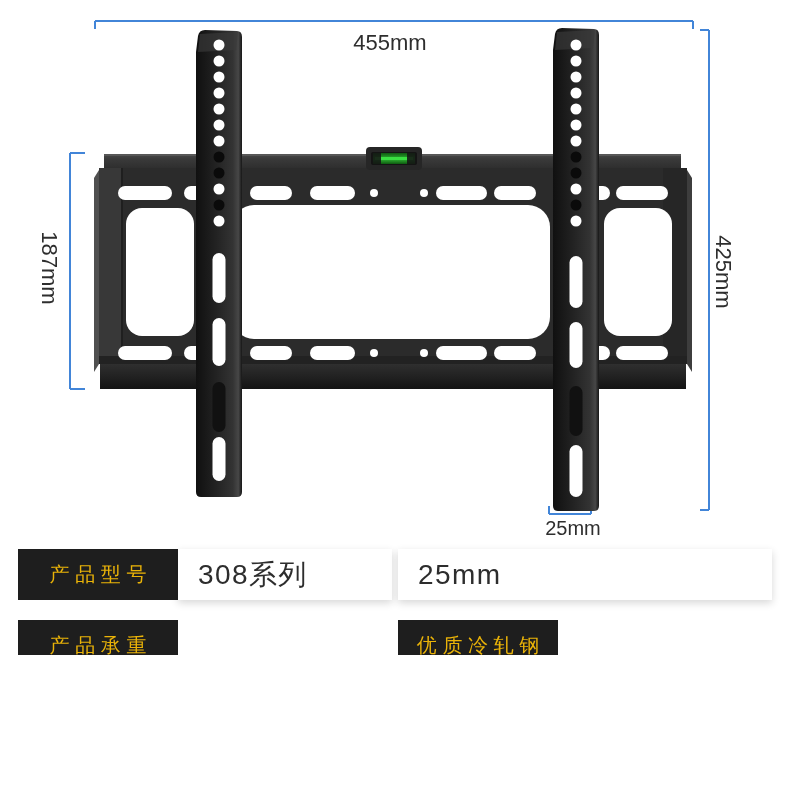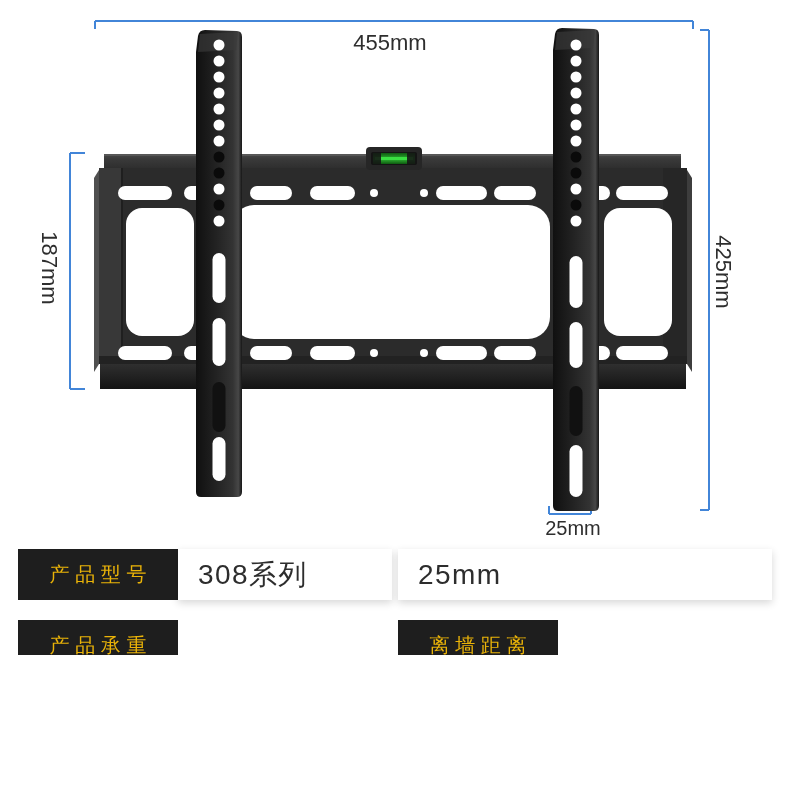--- a/index.html
+++ b/index.html
@@ -174,17 +174,17 @@
       </div>
       <div class="spec-row">
         <div class="spec-label">产品承重</div>
       </div>
     </div>
     <div class="spec-col">
       <div class="spec-row">
         <div class="spec-value">25mm</div>
       </div>
       <div class="spec-row">
-        <div class="spec-label">离墙距离</div>
+        <div class="spec-label">优质冷轧钢</div>
       </div>
     </div>
   </div>
 </div>
 
 </body></html>

